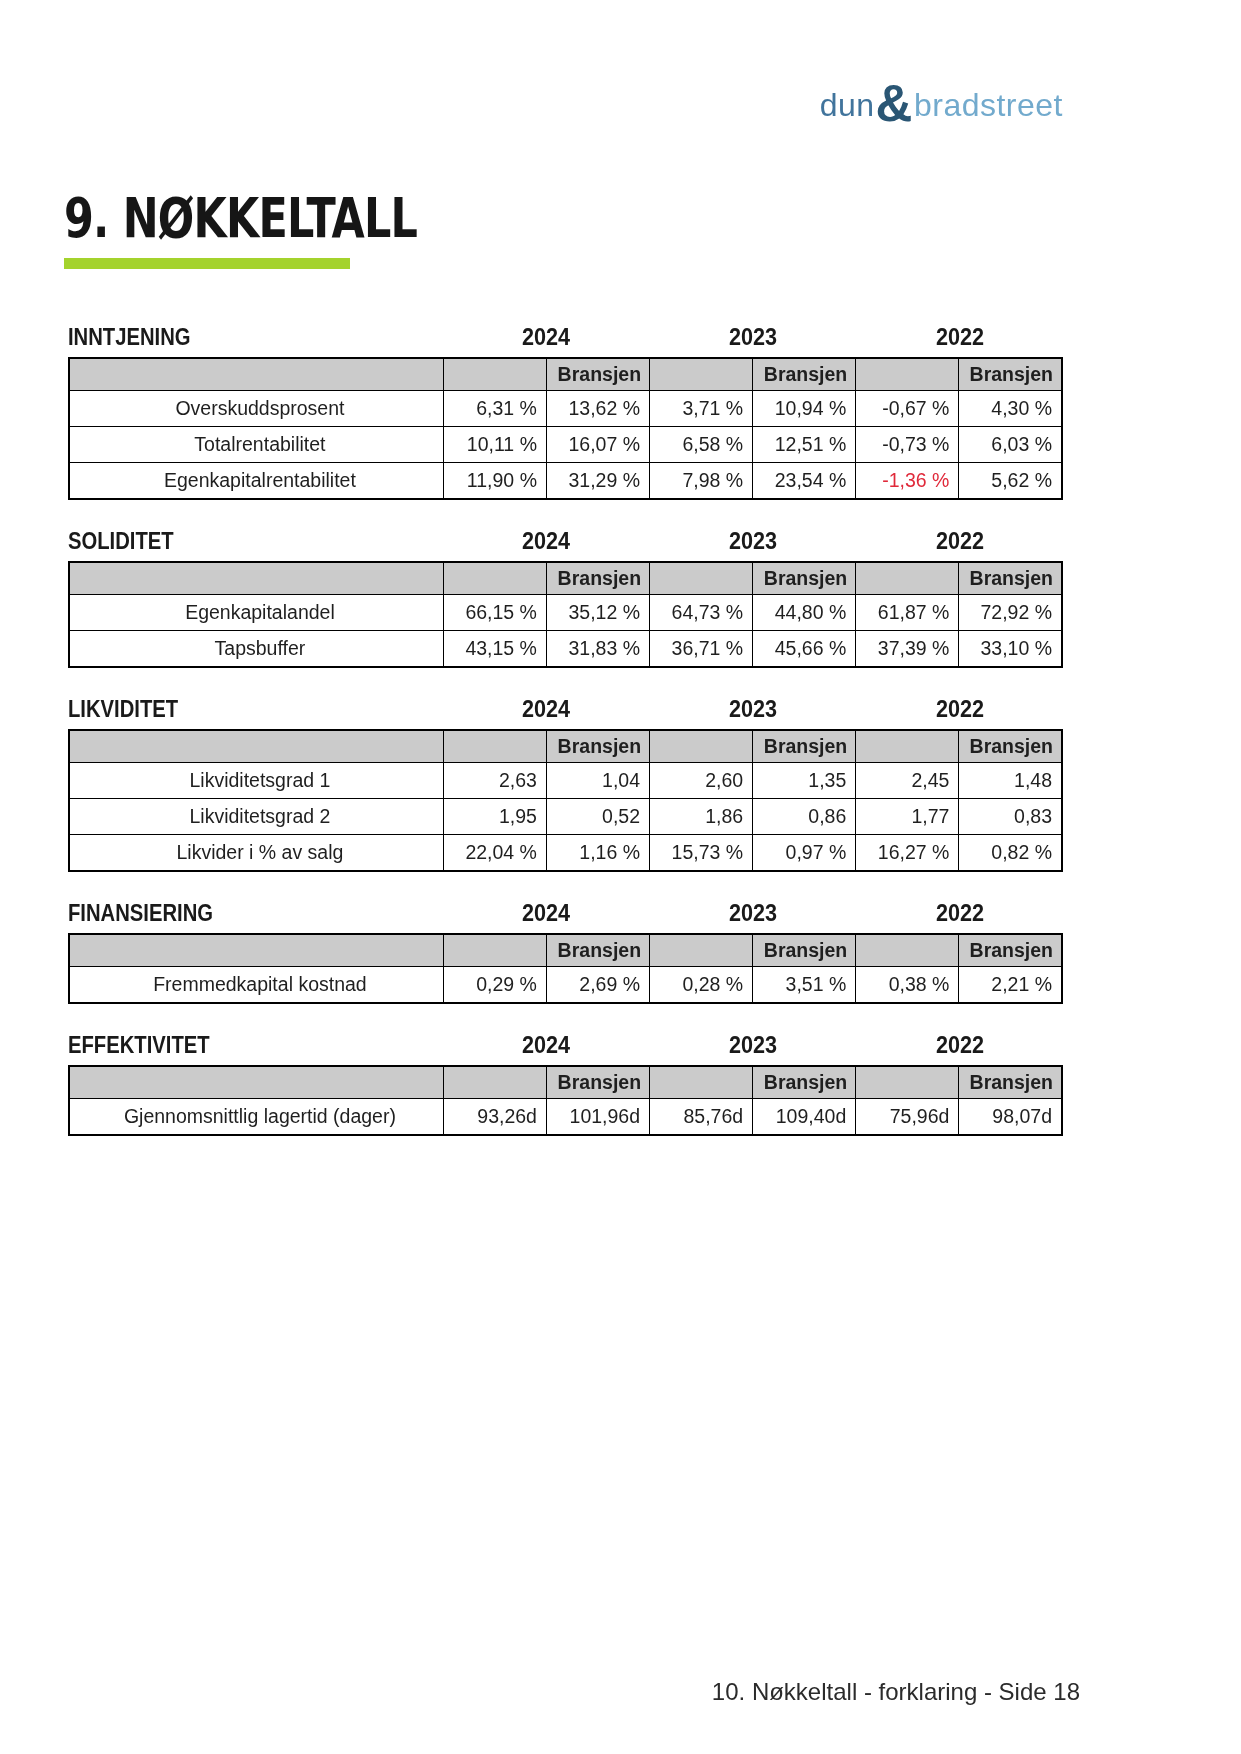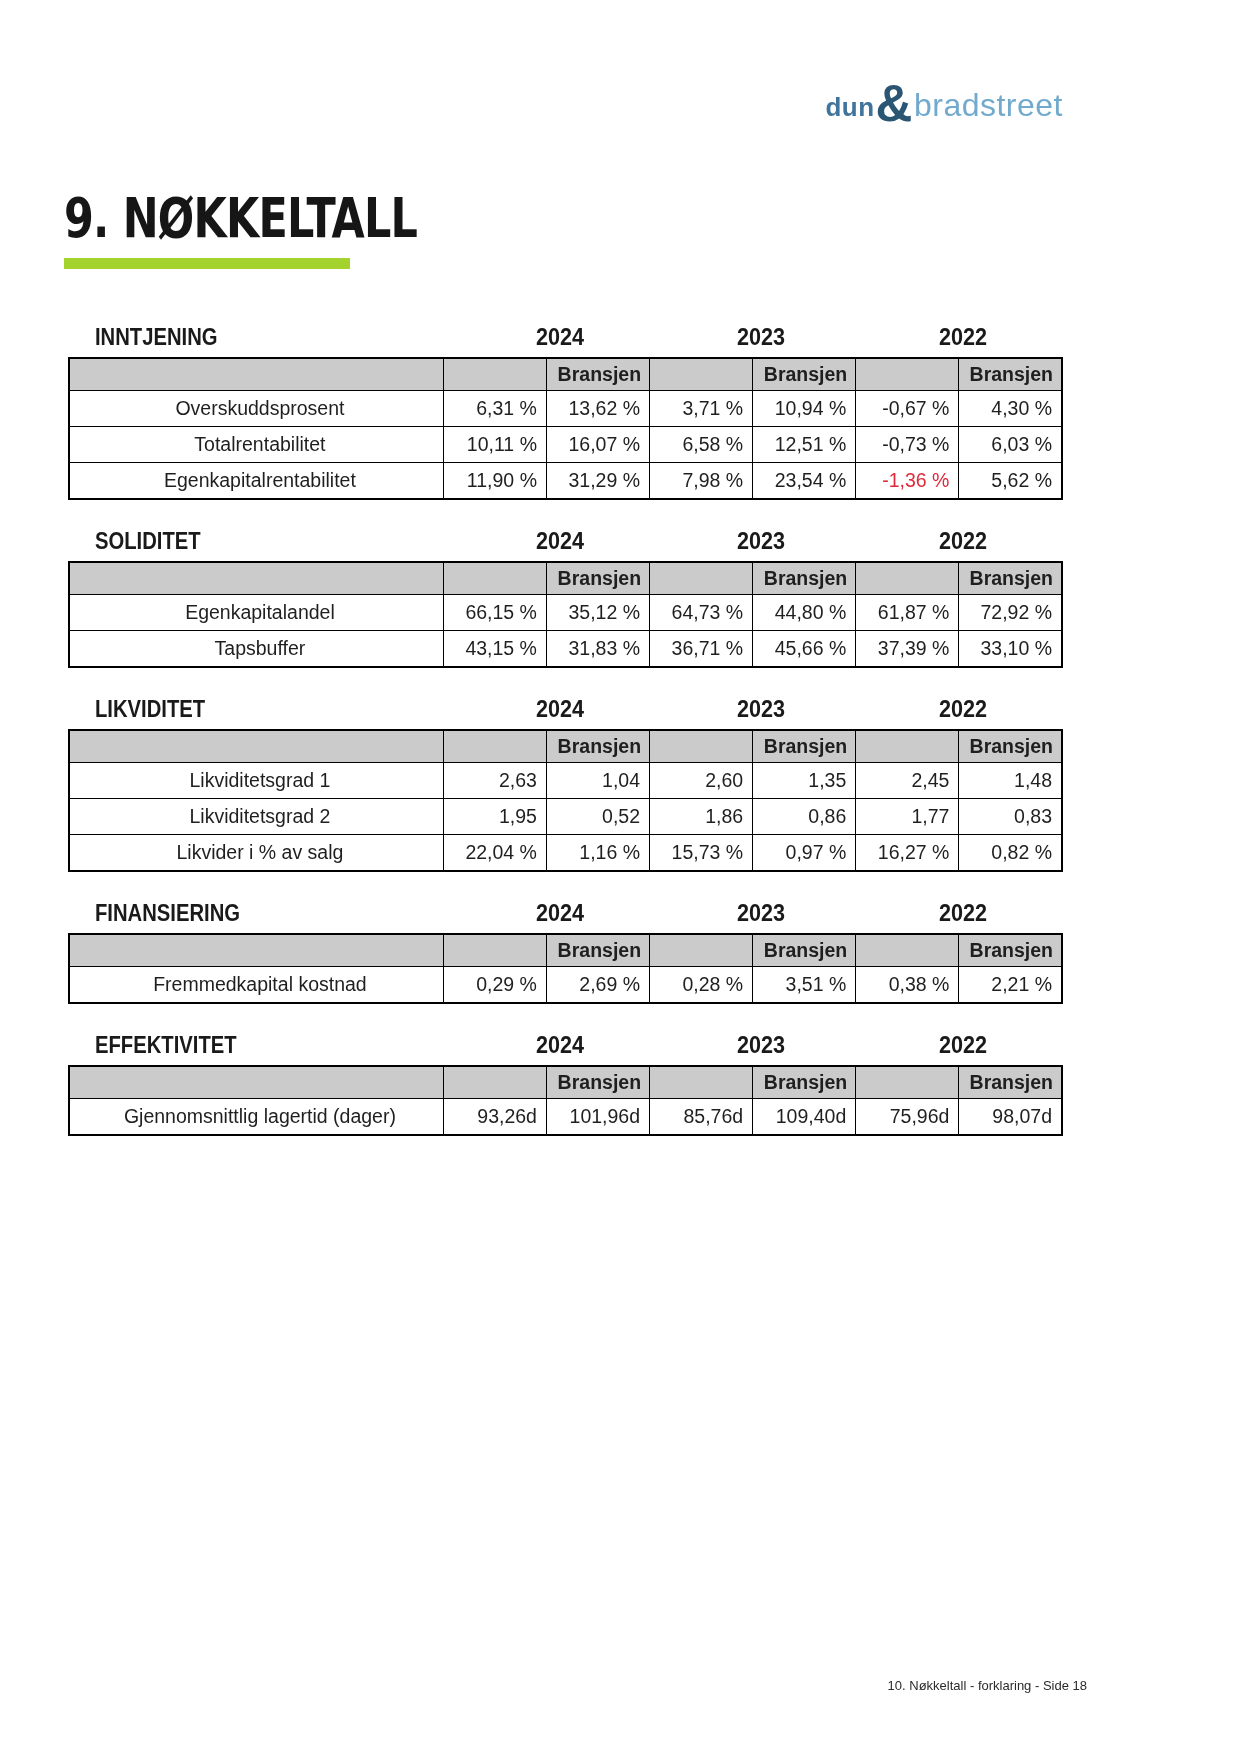--- a/index.html
+++ b/index.html
@@ -2,49 +2,49 @@
 <html style="--accent-green: #a4d32d; --logo-dun: #41749c; --logo-amp: #2a5674; --logo-bradstreet: #72aacd; --negative-red: #e0293a; --header-gray: #cbcbcb;"><head>
 <meta charset="utf-8">
 <style>
   html,body{margin:0;padding:0;background:#ffffff;}
   .page{
     position:relative;width:1241px;height:1754px;background:#ffffff;overflow:hidden;
     font-family:"Liberation Sans", sans-serif;color:#1f1f1f;
   }
   
   .logo{position:absolute;top:74px;right:178px;white-space:nowrap;letter-spacing:.5px;}
-  .logo .dun{font-size:26px;color:var(--logo-dun,#41749c);font-weight:bold;}
+  .logo .dun{font-size:32px;color:var(--logo-dun,#41749c);}
   .logo .amp{font-size:51px;font-weight:700;color:var(--logo-amp,#2a5674);margin:0 1px;vertical-align:-5px;}
   .logo .brad{font-size:32px;color:var(--logo-bradstreet,#72aacd);}
   
   .title{
     position:absolute;top:186px;left:64px;margin:0;
     font-family:"DejaVu Sans","Liberation Sans",sans-serif;
     font-size:55px;font-weight:700;letter-spacing:-1px;color:#161616;
     transform:scaleX(.78);transform-origin:left center;white-space:nowrap;
   }
   .title-rule{position:absolute;top:258px;left:64px;width:286px;height:11px;background:var(--accent-green,#a4d32d);}
   
   #sections{position:absolute;top:324px;left:68px;width:995px;}
   .sec + .sec{margin-top:28px;}
-  .sec-head{position:relative;height:26px;margin-bottom:7px;font-size:23px;line-height:26px;font-weight:700;color:#1a1a1a;margin-left:27px;}
+  .sec-head{position:relative;height:26px;margin-bottom:7px;font-size:23px;line-height:26px;font-weight:700;color:#1a1a1a;}
   .sec-title{display:inline-block;transform:scaleX(.88);transform-origin:left center;white-space:nowrap;}
   .year{position:absolute;top:0;transform:translateX(-50%) scaleX(.94);white-space:nowrap;}
   .y0{left:48.08%;} .y1{left:68.85%;} .y2{left:89.62%;}
   
   table.kt{width:100%;border-collapse:collapse;border:2px solid #000;table-layout:fixed;}
   col.c-lbl{width:37.7%;} col.c-num{width:10.3833%;}
   .kt td{border:1.5px solid #000;font-size:19.5px;overflow:hidden;white-space:nowrap;}
   .kt tr.hdr td{background:var(--header-gray,#cbcbcb);height:31px;font-weight:700;text-align:right;padding:0 8px 0 0;}
   .kt tr td{height:35px;}
   .kt td.lbl{text-align:center;padding:0 0 0 7px;}
   .kt td.num{text-align:right;padding:0 9px 0 0;}
   .kt td.red{color:var(--negative-red,#e0293a);}
   
-  .footer{position:absolute;top:1678px;right:154px;font-size:13px;color:#2b2b2b;white-space:nowrap;}
+  .footer{position:absolute;top:1678px;right:161px;font-size:24px;color:#2b2b2b;white-space:nowrap;}
 </style>
 </head>
 <body>
 
 <div class="page">
 
   <div class="logo">
     <span class="dun">dun</span><span class="amp">&amp;</span><span class="brad">bradstreet</span>
   </div>
 

